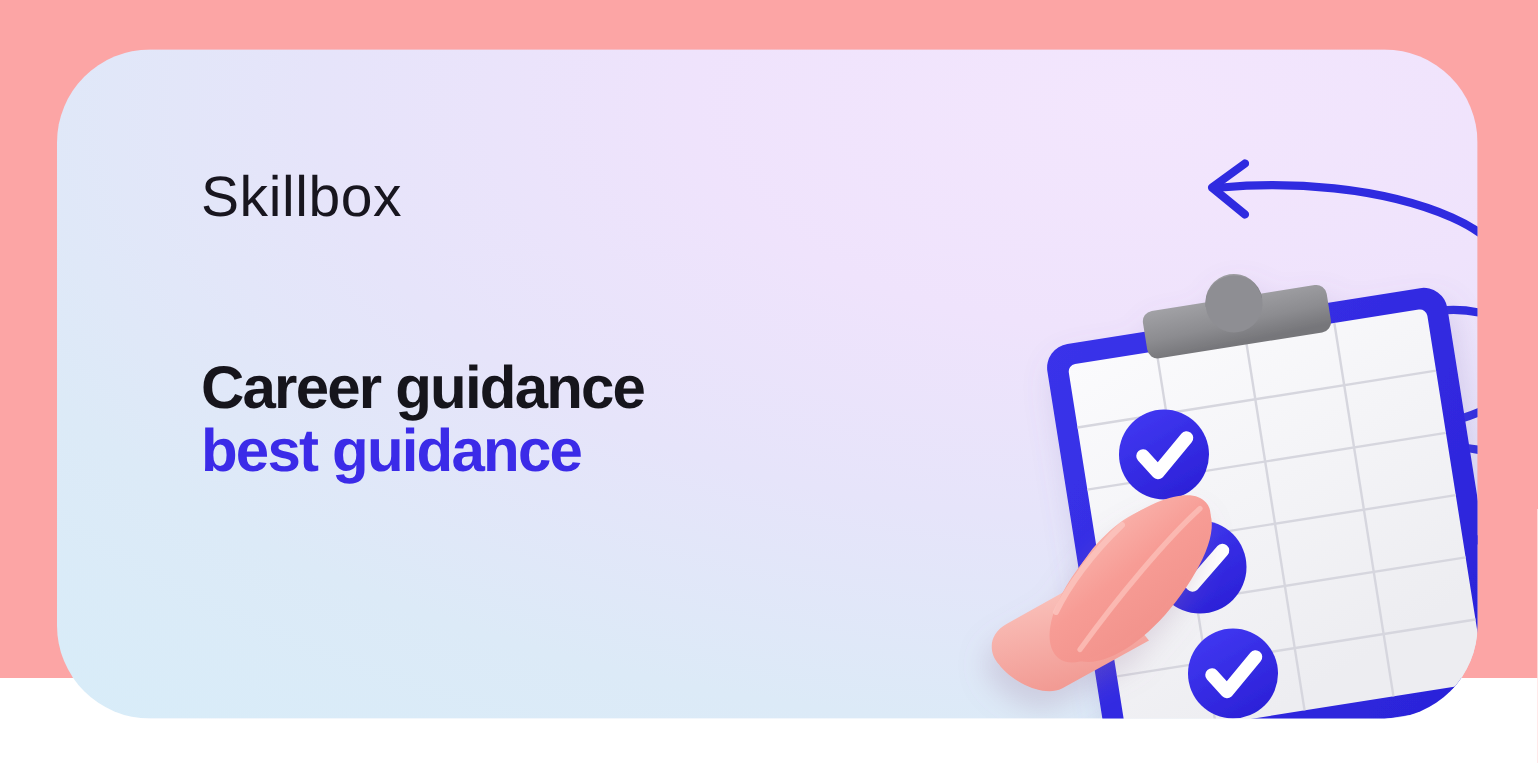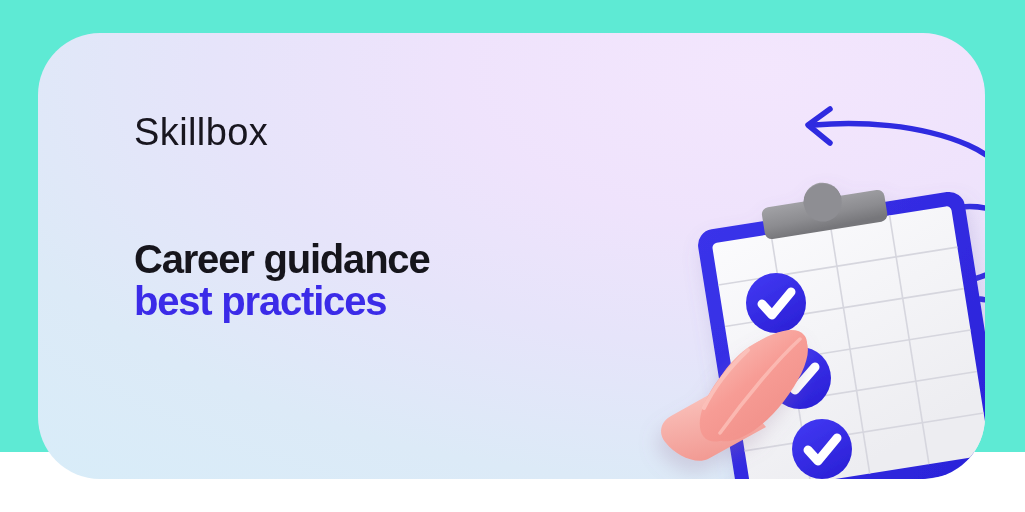--- a/index.html
+++ b/index.html
@@ -11,21 +11,21 @@
     width: 1025px;
     height: 512px;
     overflow: hidden;
     font-family: "Liberation Sans", sans-serif;
   }
 
   #banner {
     position: relative;
     width: 1025px;
     height: 452px;
-    background: #5eead4;
+    background: #fca5a5;
   }
 
   
   #card {
     position: absolute;
     left: 38px;
     top: 33px;
     width: 947px;
     height: 446px;
     border-radius: 62px;
@@ -76,21 +76,21 @@
 <body>
 
 <div id="banner">
 
   <div id="card">
 
     <div id="brand">Skillbox</div>
 
     <div id="headline">
       <span class="line">Career guidance</span>
-      <span class="line accent">best practices</span>
+      <span class="line accent">best guidance</span>
     </div>
 
     <div id="illustration">
       <svg viewBox="0 0 440 480" xmlns="http://www.w3.org/2000/svg">
         <defs>
           <linearGradient id="gClipBlue" x1="0" y1="0" x2="1" y2="1">
             <stop offset="0%" stop-color="#3A33EA"></stop>
             <stop offset="100%" stop-color="#2A22D8"></stop>
           </linearGradient>
           <linearGradient id="gPaper" x1="0" y1="0" x2="0.4" y2="1">

